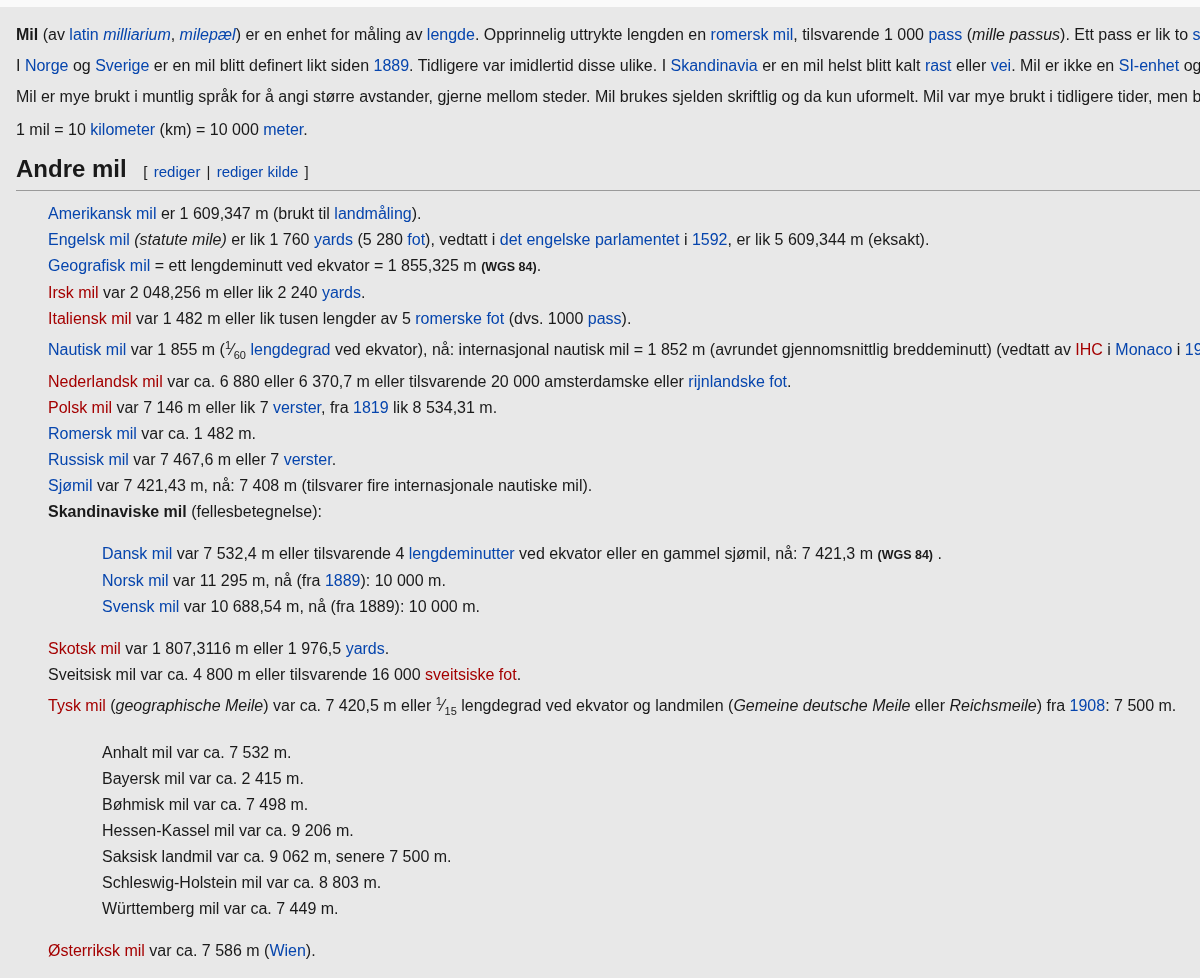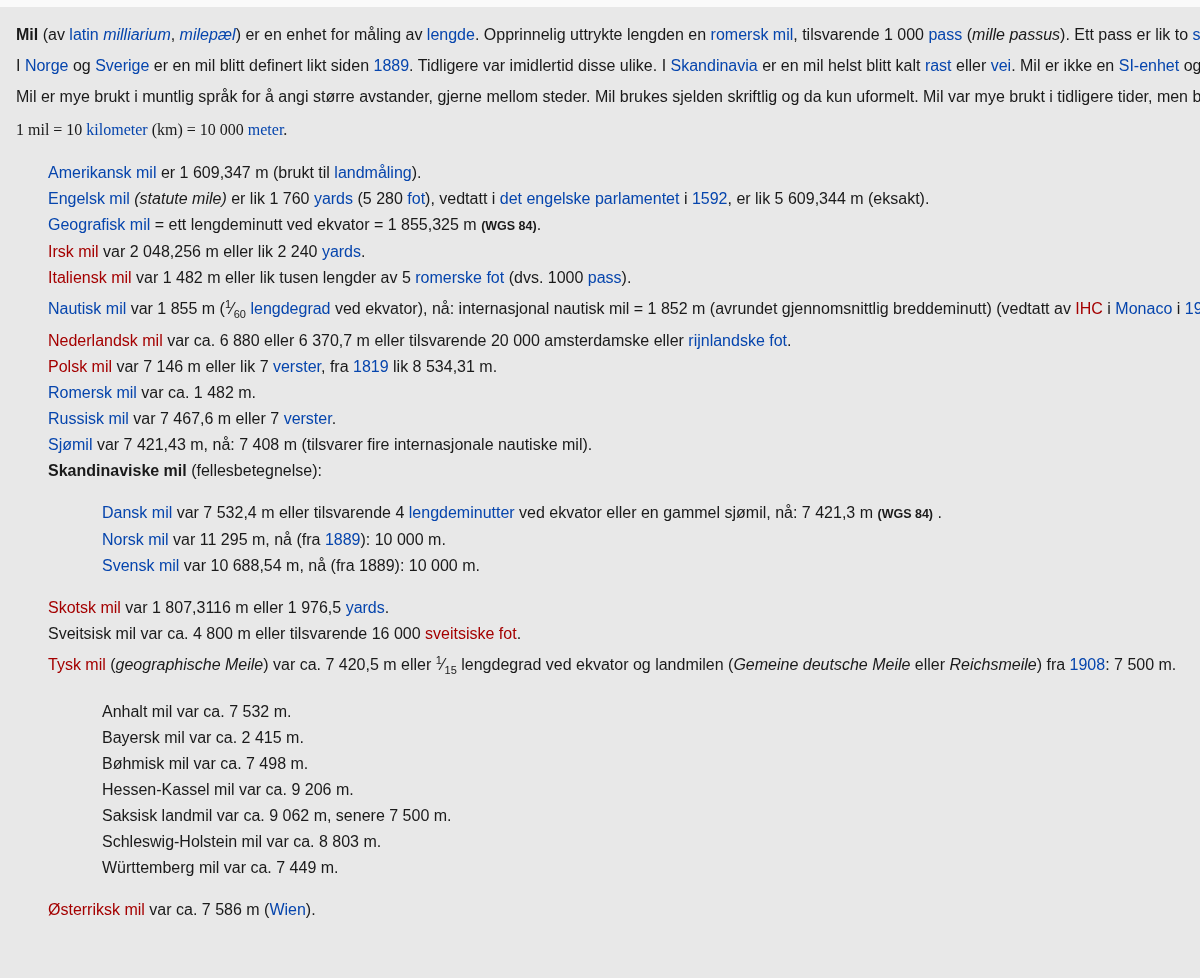--- a/index.html
+++ b/index.html
@@ -8,21 +8,21 @@
   }
   *{box-sizing:border-box;}
   html,body{width:1200px;height:978px;overflow:hidden;}
   body{
     margin:0;background:var(--bg);color:var(--txt);
     font-family:"Liberation Sans", sans-serif;font-size:16px;
   }
   .top-strip{height:7px;background:var(--strip);}
   .content{padding:7px 0 0 16px;}
   p.lead{margin:10px 0;line-height:21px;white-space:nowrap;overflow:hidden;}
-  .formula-block{margin:12px 0 20px;font-family:Liberation Serif, serif;}
+  .formula-block{margin:12px 0 10px;}
   .formula-block p{margin:0;line-height:21px;white-space:nowrap;overflow:hidden;}
   h2{
     font-size:24px;font-weight:bold;margin:14px 0 0;
     padding-bottom:3px;border-bottom:1px solid var(--rule);
     line-height:30px;white-space:nowrap;
   }
   .editsection{font-size:15px;font-weight:normal;color:#222;margin-left:10px;}
   .editsection a{margin:0 2px;}
   a{text-decoration:none;cursor:pointer;}
   .a-link{color:var(--link);}
@@ -43,20 +43,30 @@
 <div class="content">
 
   <p class="lead"><span class="seg-b">Mil</span><span> (av </span><a class="a-link">latin</a><span> </span><a class="a-link seg-i">milliarium</a><span>, </span><a class="a-link seg-i">milepæl</a><span>) er en enhet for måling av </span><a class="a-link">lengde</a><span>. Opprinnelig uttrykte lengden en </span><a class="a-link">romersk mil</a><span>, tilsvarende 1 000 </span><a class="a-link">pass</a><span> (</span><span class="seg-i">mille passus</span><span>). Ett pass er lik to </span><a class="a-link">skritt</a></p>
   <p class="lead"><span>I </span><a class="a-link">Norge</a><span> og </span><a class="a-link">Sverige</a><span> er en mil blitt definert likt siden </span><a class="a-link">1889</a><span>. Tidligere var imidlertid disse ulike. I </span><a class="a-link">Skandinavia</a><span> er en mil helst blitt kalt </span><a class="a-link">rast</a><span> eller </span><a class="a-link">vei</a><span>. Mil er ikke en </span><a class="a-link">SI-enhet</a><span> og har derfo</span></p>
   <p class="lead"><span>Mil er mye brukt i muntlig språk for å angi større avstander, gjerne mellom steder. Mil brukes sjelden skriftlig og da kun uformelt. Mil var mye brukt i tidligere tider, men betydninge</span></p>
 
   <div class="formula-block">
     <p><span>1 mil = 10 </span><a class="a-link">kilometer</a><span> (km) = 10 000 </span><a class="a-link">meter</a><span>.</span></p>
   </div>
 
+  <h2>
+    <span>Andre mil</span>
+    <span class="editsection">
+      <span>[</span>
+      <a class="a-link">rediger</a>
+      <span>|</span>
+      <a class="a-link">rediger kilde</a>
+      <span>]</span>
+    </span>
+  </h2>
   <ul class="top">
       <li><a class="a-link">Amerikansk mil</a><span> er 1 609,347 m (brukt til </span><a class="a-link">landmåling</a><span>).</span></li>
       <li><a class="a-link">Engelsk mil</a><span> </span><span class="seg-i">(statute mile)</span><span> er lik 1 760 </span><a class="a-link">yards</a><span> (5 280 </span><a class="a-link">fot</a><span>), vedtatt i </span><a class="a-link">det engelske parlamentet</a><span> i </span><a class="a-link">1592</a><span>, er lik 5 609,344 m (eksakt).</span></li>
       <li><a class="a-link">Geografisk mil</a><span> = ett lengdeminutt ved ekvator = 1 855,325 m </span><span class="seg-small">(WGS 84)</span><span>.</span></li>
       <li><a class="a-red">Irsk mil</a><span> var 2 048,256 m eller lik 2 240 </span><a class="a-link">yards</a><span>.</span></li>
       <li><a class="a-red">Italiensk mil</a><span> var 1 482 m eller lik tusen lengder av 5 </span><a class="a-link">romerske fot</a><span> (dvs. 1000 </span><a class="a-link">pass</a><span>).</span></li>
       <li><a class="a-link">Nautisk mil</a><span> var 1 855 m (</span><span class="frac"><sup>1</sup>⁄<sub>60</sub></span><span> </span><a class="a-link">lengdegrad</a><span> ved ekvator), nå: internasjonal nautisk mil = 1 852 m (avrundet gjennomsnittlig breddeminutt) (vedtatt av </span><a class="a-red">IHC</a><span> i </span><a class="a-link">Monaco</a><span> i </span><a class="a-link">1929</a></li>
       <li><a class="a-red">Nederlandsk mil</a><span> var ca. 6 880 eller 6 370,7 m eller tilsvarende 20 000 amsterdamske eller </span><a class="a-link">rijnlandske fot</a><span>.</span></li>
       <li><a class="a-red">Polsk mil</a><span> var 7 146 m eller lik 7 </span><a class="a-link">verster</a><span>, fra </span><a class="a-link">1819</a><span> lik 8 534,31 m.</span></li>
       <li><a class="a-link">Romersk mil</a><span> var ca. 1 482 m.</span></li>

